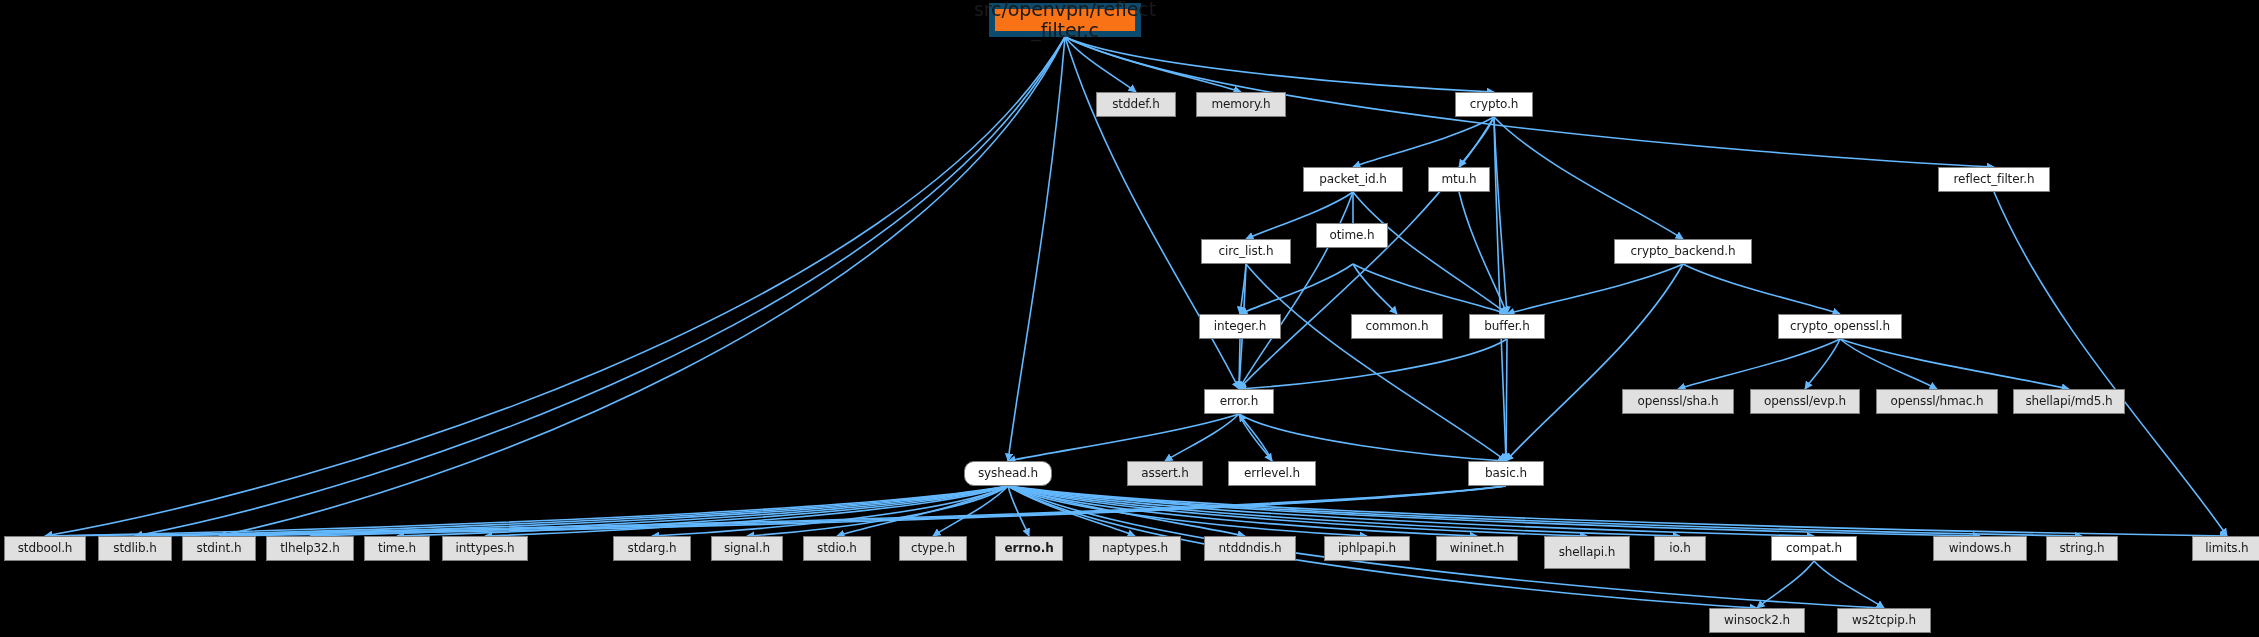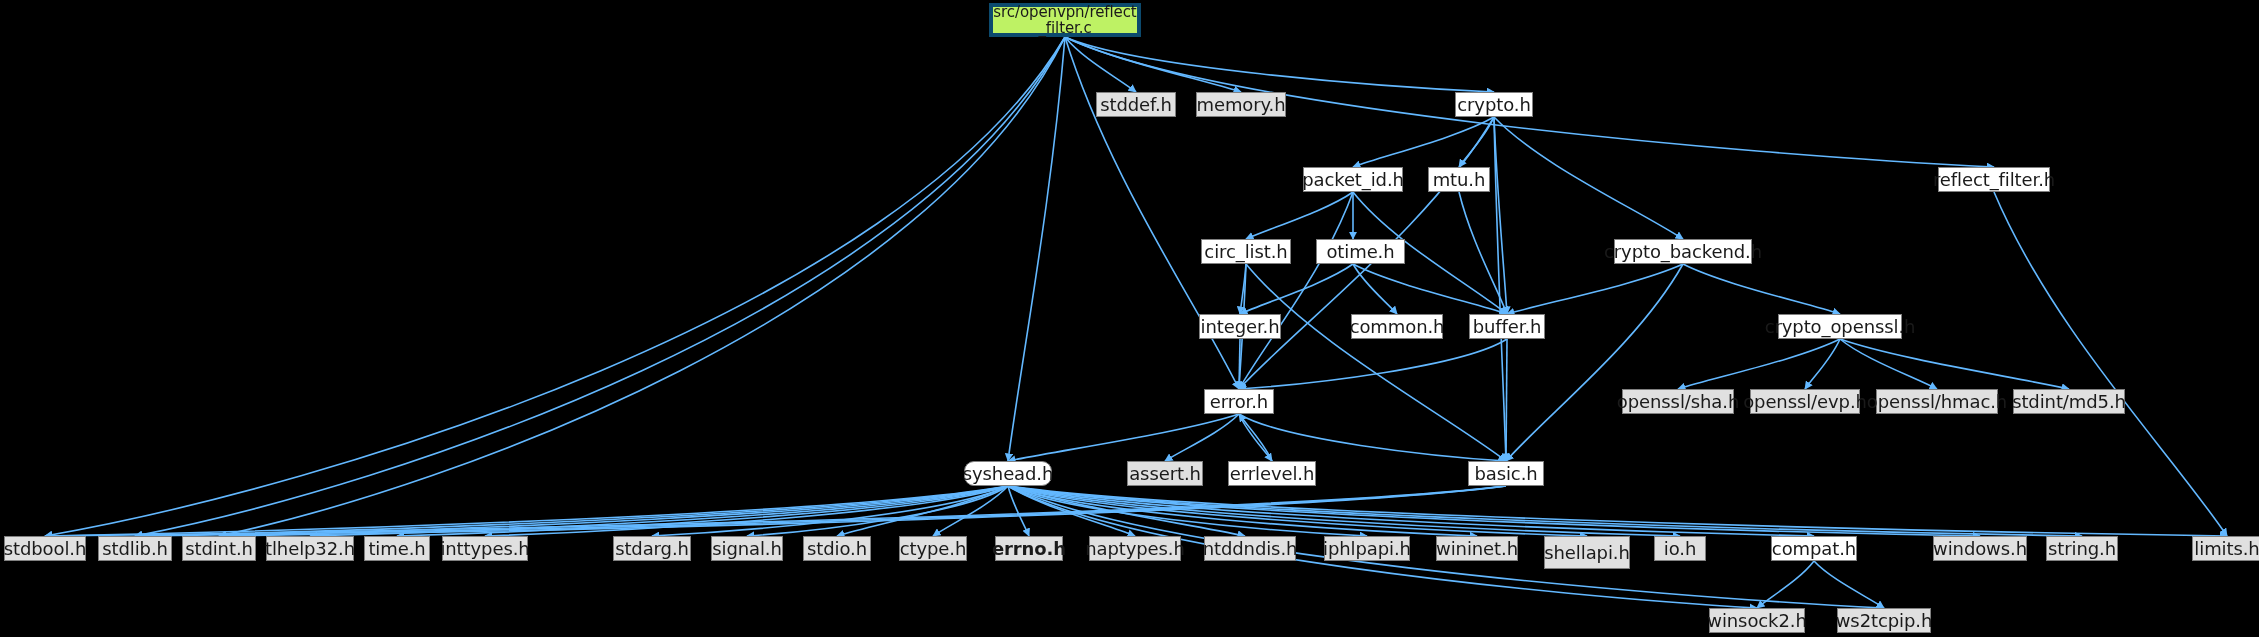--- a/index.html
+++ b/index.html
@@ -22,37 +22,37 @@
     width: 2259px;
     height: 637px;
     pointer-events: none;
   }
   .node {
     position: absolute;
     box-sizing: border-box;
     border: 1px solid #808080;
     background: #e0e0e0;
     color: #1a1a1a;
-    font-size: 18px;
+    font-size: 12px;
     line-height: 1.08;
     display: flex;
     align-items: center;
     justify-content: center;
     text-align: center;
     white-space: pre;
     letter-spacing: -0.1px;
     cursor: pointer;
   }
   .node.local {
     background: #ffffff;
   }
   .node.root {
-    background: #bef264;
-    border: 4px solid #0c4a6e;
-    font-size: 15px;
+    background: #f97316;
+    border: 6px solid #0c4a6e;
+    font-size: 19px;
   }
 </style>
 </head>
 <body>
 
 <div id="graph-root">
   <svg class="edges" viewBox="0 0 2259 637" xmlns="http://www.w3.org/2000/svg">
     <defs>
       <marker id="arrow" viewBox="0 0 10 10" refX="9" refY="5" markerWidth="5.2" markerHeight="5.2" orient="auto-start-reverse">
         <path d="M 0 0 L 10 5 L 0 10 z" fill="#63b8ff"></path>
@@ -134,31 +134,31 @@
   <div id="node-layer">
       <div class="node root" style="left: 989px; top: 3px; width: 152px; height: 34px;">src/openvpn/reflect
 _filter.c</div>
       <div class="node system" style="left: 1096px; top: 92px; width: 80px; height: 25px;">stddef.h</div>
       <div class="node system" style="left: 1196px; top: 92px; width: 90px; height: 25px;">memory.h</div>
       <div class="node local" style="left: 1455px; top: 92px; width: 78px; height: 25px;">crypto.h</div>
       <div class="node local" style="left: 1303px; top: 167px; width: 100px; height: 25px;">packet_id.h</div>
       <div class="node local" style="left: 1428px; top: 167px; width: 62px; height: 25px; text-align: center;">mtu.h</div>
       <div class="node local" style="left: 1938px; top: 167px; width: 112px; height: 25px;">reflect_filter.h</div>
       <div class="node local" style="left: 1201px; top: 239px; width: 90px; height: 25px;">circ_list.h</div>
-      <div class="node local" style="left: 1316px; top: 239px; width: 89px; height: 25px;">otime.h</div>
+      <div class="node local" style="left: 1316px; top: 223px; width: 72px; height: 25px;">otime.h</div>
       <div class="node local" style="left: 1614px; top: 239px; width: 138px; height: 25px;">crypto_backend.h</div>
       <div class="node local" style="left: 1199px; top: 314px; width: 82px; height: 25px;">integer.h</div>
       <div class="node local" style="left: 1351px; top: 314px; width: 92px; height: 25px;">common.h</div>
       <div class="node local" style="left: 1469px; top: 314px; width: 76px; height: 25px;">buffer.h</div>
       <div class="node local" style="left: 1778px; top: 314px; width: 124px; height: 25px;">crypto_openssl.h</div>
       <div class="node local" style="left: 1204px; top: 389px; width: 70px; height: 25px;">error.h</div>
       <div class="node system" style="left: 1622px; top: 389px; width: 112px; height: 25px;">openssl/sha.h</div>
       <div class="node system" style="left: 1750px; top: 389px; width: 110px; height: 25px;">openssl/evp.h</div>
       <div class="node system" style="left: 1876px; top: 389px; width: 122px; height: 25px;">openssl/hmac.h</div>
-      <div class="node system" style="left: 2013px; top: 389px; width: 112px; height: 25px;">stdint/md5.h</div>
+      <div class="node system" style="left: 2013px; top: 389px; width: 112px; height: 25px;">shellapi/md5.h</div>
       <div class="node local" style="left: 964px; top: 461px; width: 88px; height: 25px; border-radius: 10px;">syshead.h</div>
       <div class="node system" style="left: 1127px; top: 461px; width: 76px; height: 25px;">assert.h</div>
       <div class="node local" style="left: 1228px; top: 461px; width: 88px; height: 25px;">errlevel.h</div>
       <div class="node local" style="left: 1468px; top: 461px; width: 76px; height: 25px;">basic.h</div>
       <div class="node system" style="left: 4px; top: 536px; width: 82px; height: 25px;">stdbool.h</div>
       <div class="node system" style="left: 98px; top: 536px; width: 74px; height: 25px;">stdlib.h</div>
       <div class="node system" style="left: 182px; top: 536px; width: 74px; height: 25px;">stdint.h</div>
       <div class="node system" style="left: 266px; top: 536px; width: 88px; height: 25px;">tlhelp32.h</div>
       <div class="node system" style="left: 364px; top: 536px; width: 66px; height: 25px;">time.h</div>
       <div class="node system" style="left: 442px; top: 536px; width: 86px; height: 25px;">inttypes.h</div>

